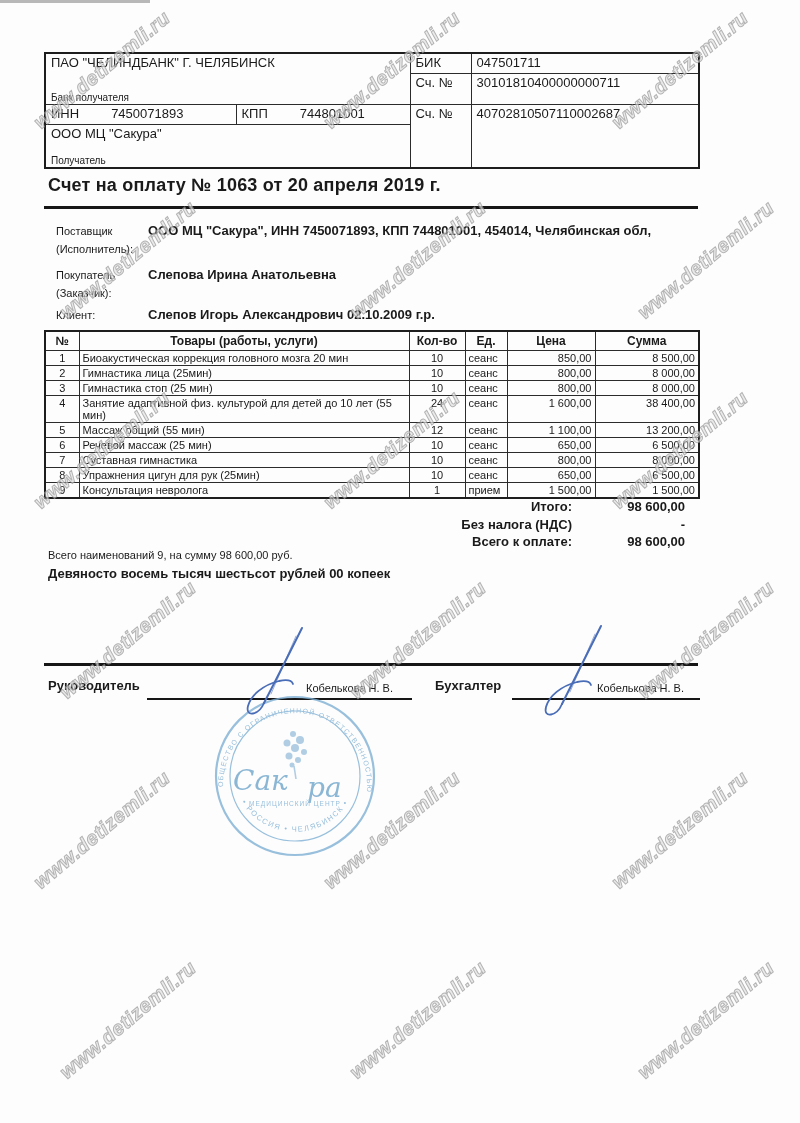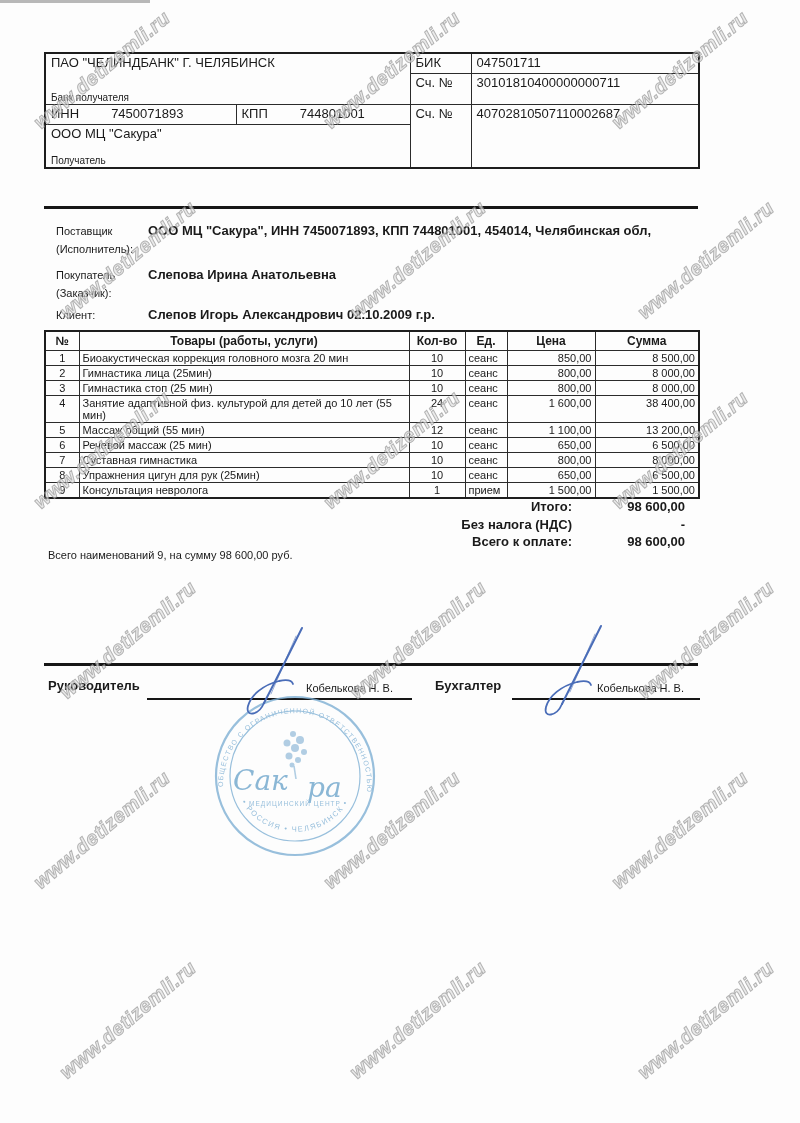--- a/index.html
+++ b/index.html
@@ -103,20 +103,21 @@
     </tr>
     <tr>
       <td colspan="2" class="cell-rel" style="height:40px">
         <span style="font-weight:normal">ООО МЦ "Сакура"</span>
         <span class="tiny bottom-label">Получатель</span>
       </td>
     </tr>
   </tbody>
     </table>
 
+  <div class="title">Счет на оплату № 1063 от 20 апреля 2019 г.</div>
   <div class="title-rule"></div>
 
   <div class="lbl-col" style="top:222px">Поставщик</div>
   <div class="lbl-col" style="top:240px">(Исполнитель):</div>
   <div class="val-col" style="top:222px">ООО МЦ "Сакура", ИНН 7450071893, КПП 744801001, 454014, Челябинская обл,</div>
 
   <div class="lbl-col" style="top:266px">Покупатель</div>
   <div class="lbl-col" style="top:284px">(Заказчик):</div>
   <div class="val-col" style="top:266px">Слепова Ирина Анатольевна</div>
 
@@ -227,20 +228,21 @@
         <span>Без налога (НДС)</span>
         <span class="tvalue">-</span>
       </div>
       <div class="trow">
         <span>Всего к оплате:</span>
         <span class="tvalue">98 600,00</span>
       </div>
     </div>
 
   <div class="sum1">Всего наименований 9, на сумму 98 600,00 руб.</div>
+  <div class="sum2">Девяносто восемь тысяч шестьсот рублей 00 копеек</div>
 
   <div class="foot-rule"></div>
   <div class="sig-label" style="left:48px">Руководитель</div>
   <div class="sig-line" style="left:147px;width:265px"></div>
   <div class="sig-name" style="left:306px">Кобелькова Н. В.</div>
   <div class="sig-label" style="left:435px">Бухгалтер</div>
   <div class="sig-line" style="left:512px;width:188px"></div>
   <div class="sig-name" style="left:597px">Кобелькова Н. В.</div>
 
   <svg class="stamp" width="184" height="184" viewBox="0 0 184 184">

